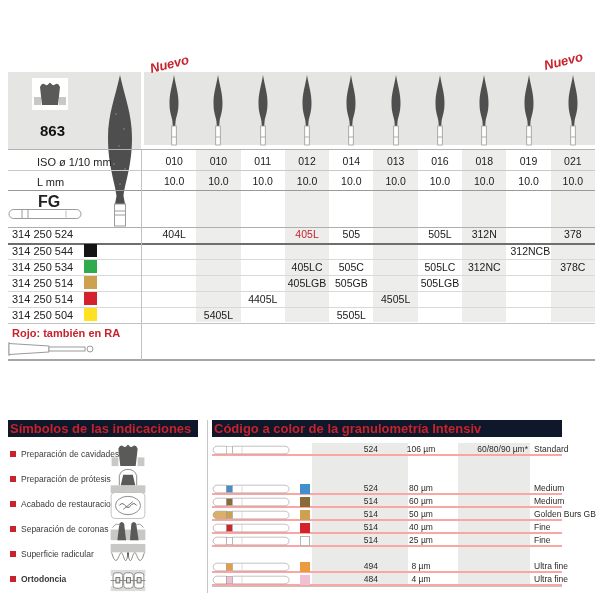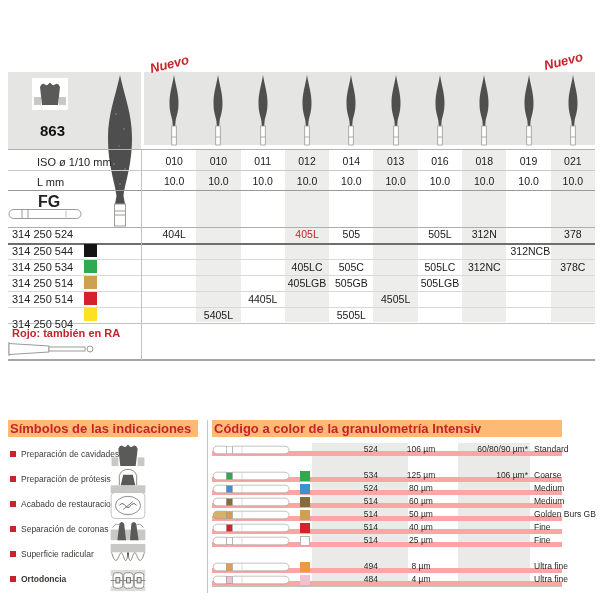--- a/index.html
+++ b/index.html
@@ -26,36 +26,36 @@
   .row-label { left:12px; font-size:11px; color:#222; }
   .lbl-bold { font-weight:bold; }
   .cells { left:152px; width:443px; display:grid; grid-template-columns:repeat(10,1fr); }
   .cells span { text-align:center; font-size:10.5px; color:#1a1a1a; }
   .cells span.red { color:#c8222c; }
 
   .code-square { width:13px; height:13px; position:absolute; left:84px; }
   .note { left:12px; top:327px; font-size:11px; font-weight:bold; color:#c8222c; }
 
   
-  .title-bar { top:420px; height:17px; background:#fdba74; }
+  .title-bar { top:420px; height:17px; background:#0f172a; }
   .title-bar span { font-size:13px; font-weight:bold; color:#c8222c; line-height:17px; padding-left:2px; display:block; white-space:nowrap; }
   .bar-left  { left:8px;  width:190px; }
   .bar-right { left:212px; width:350px; }
   .panel-divider { left:207px; top:420px; width:1px; height:173px; background:#c6c6c4; }
 
   .sym-item { left:8px; width:196px; height:25px; }
   .sym-bullet { position:absolute; left:2px; top:8px; width:6px; height:6px; background:#c8222c; }
   .sym-label { position:absolute; left:13px; top:6px; font-size:8.5px; color:#3a3a38; }
   .sym-icon { position:absolute; left:100px; top:-1px; }
 
   .grit-table { left:212px; top:443px; width:350px; height:143px; }
   .grit-stripe { position:absolute; top:0; height:143px; background:#eaeae8; }
   .gs1 { left:100px; width:96px; }
   .gs2 { left:246px; width:72px; }
-  .grit-row { position:absolute; left:0; width:350px; height:13px; border-bottom:5px solid #fca5a5; }
+  .grit-row { position:absolute; left:0; width:350px; height:13px; border-bottom:2px solid #fca5a5; }
   .grit-row > * { position:absolute; font-size:8.5px; color:#2a2a28; top:1px; }
   .g-icon { left:0; top:1.5px; }
   .g-square { left:88px; top:1.5px; width:10px; height:10px; }
   .g-square.white { border:1px solid #b5b5b3; background:#fff; }
   .g-code { left:104px; width:62px; text-align:right; }
   .g-size { left:176px; width:66px; text-align:center; }
   .g-alt  { left:250px; width:66px; text-align:right; }
   .g-grade{ left:322px; width:30px; white-space:nowrap; }
   .grit-bottom { left:212px; top:586px; width:350px; height:1px; background:#c2c2c0; }
 </style>
@@ -278,21 +278,21 @@
       <span></span>
       <span>4405L</span>
       <span></span>
       <span></span>
       <span>4505L</span>
       <span></span>
       <span></span>
       <span></span>
       <span></span>
     </div>
-    <div class="abs row-label" style="top: 309px; margin-top: 9px;">314 250 504</div>
+    <div class="abs row-label" style="top: 309px;">314 250 504</div>
     <div class="code-square" style="top: 308px; background: rgb(255, 225, 35);"></div>
     <div class="abs cells" style="top: 309px;">
       <span></span>
       <span>5405L</span>
       <span></span>
       <span></span>
       <span>5505L</span>
       <span></span>
       <span></span>
       <span></span>
@@ -395,33 +395,20 @@
           <path d="M4,1.2 Q1,2.5 1,5 Q1,7.5 4,8.8 L14.5,8.8 L14.5,1.2 Z" fill="#fff" stroke="#9a9a98" stroke-width="0.6"></path>
           <rect x="14.5" y="1.5" width="6" height="7" fill="#fff" stroke="#b5b5b3" stroke-width="0.6"></rect>
           <path d="M20.5,1.2 L72,1.2 Q77,1.2 77,5 Q77,8.8 72,8.8 L20.5,8.8 Z" fill="#fff" stroke="#9a9a98" stroke-width="0.6"></path>
           <line x1="30" y1="1.2" x2="30" y2="8.8" stroke="#c2c2c0" stroke-width="0.6"></line>
         </svg></span>
       <span class="g-code">524</span>
       <span class="g-size">106 µm</span>
       <span class="g-alt">60/80/90 µm*</span>
       <span class="g-grade">Standard</span>
     </div>
-    <div class="grit-row" style="top: 26px;">
-      <span class="g-icon"><svg width="78" height="10" viewBox="0 0 78 10">
-          <path d="M4,1.2 Q1,2.5 1,5 Q1,7.5 4,8.8 L14.5,8.8 L14.5,1.2 Z" fill="#fff" stroke="#9a9a98" stroke-width="0.6"></path>
-          <rect x="14.5" y="1.5" width="6" height="7" fill="#2fab4f" stroke="#9a9a98" stroke-width="0.6"></rect>
-          <path d="M20.5,1.2 L72,1.2 Q77,1.2 77,5 Q77,8.8 72,8.8 L20.5,8.8 Z" fill="#fff" stroke="#9a9a98" stroke-width="0.6"></path>
-          <line x1="30" y1="1.2" x2="30" y2="8.8" stroke="#c2c2c0" stroke-width="0.6"></line>
-        </svg></span>
-      <span class="g-square" style="background: rgb(47, 171, 79);"></span>
-      <span class="g-code">534</span>
-      <span class="g-size">125 µm</span>
-      <span class="g-alt">106 µm*</span>
-      <span class="g-grade">Coarse</span>
-    </div>
     <div class="grit-row" style="top: 39px;">
       <span class="g-icon"><svg width="78" height="10" viewBox="0 0 78 10">
           <path d="M4,1.2 Q1,2.5 1,5 Q1,7.5 4,8.8 L14.5,8.8 L14.5,1.2 Z" fill="#fff" stroke="#9a9a98" stroke-width="0.6"></path>
           <rect x="14.5" y="1.5" width="6" height="7" fill="#4090d0" stroke="#9a9a98" stroke-width="0.6"></rect>
           <path d="M20.5,1.2 L72,1.2 Q77,1.2 77,5 Q77,8.8 72,8.8 L20.5,8.8 Z" fill="#fff" stroke="#9a9a98" stroke-width="0.6"></path>
           <line x1="30" y1="1.2" x2="30" y2="8.8" stroke="#c2c2c0" stroke-width="0.6"></line>
         </svg></span>
       <span class="g-square" style="background: rgb(64, 144, 208);"></span>
       <span class="g-code">524</span>
       <span class="g-size">80 µm</span>

